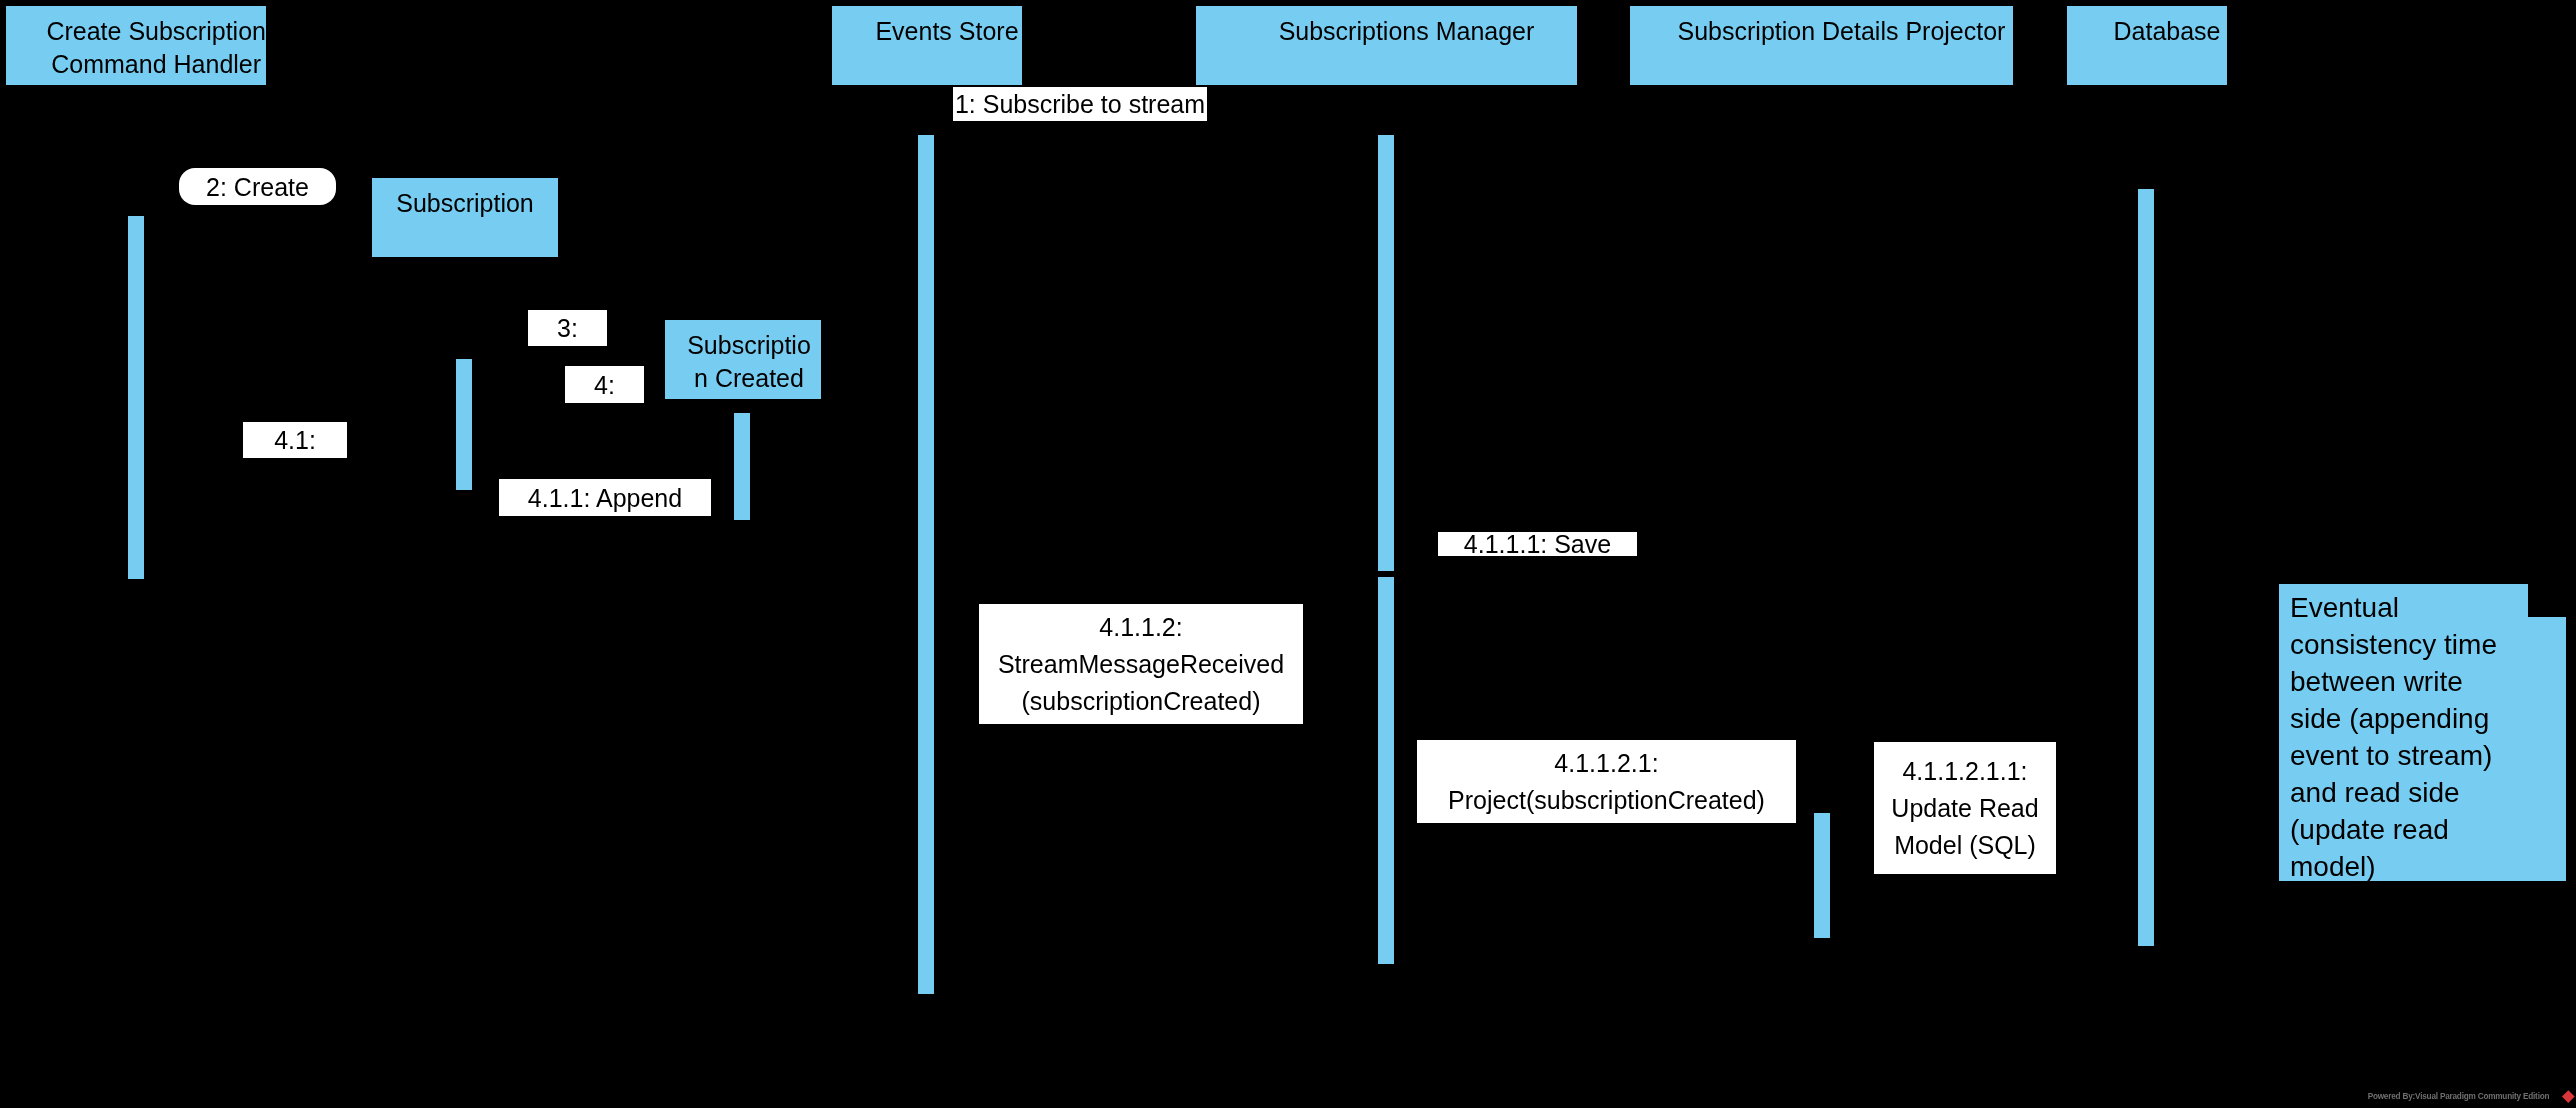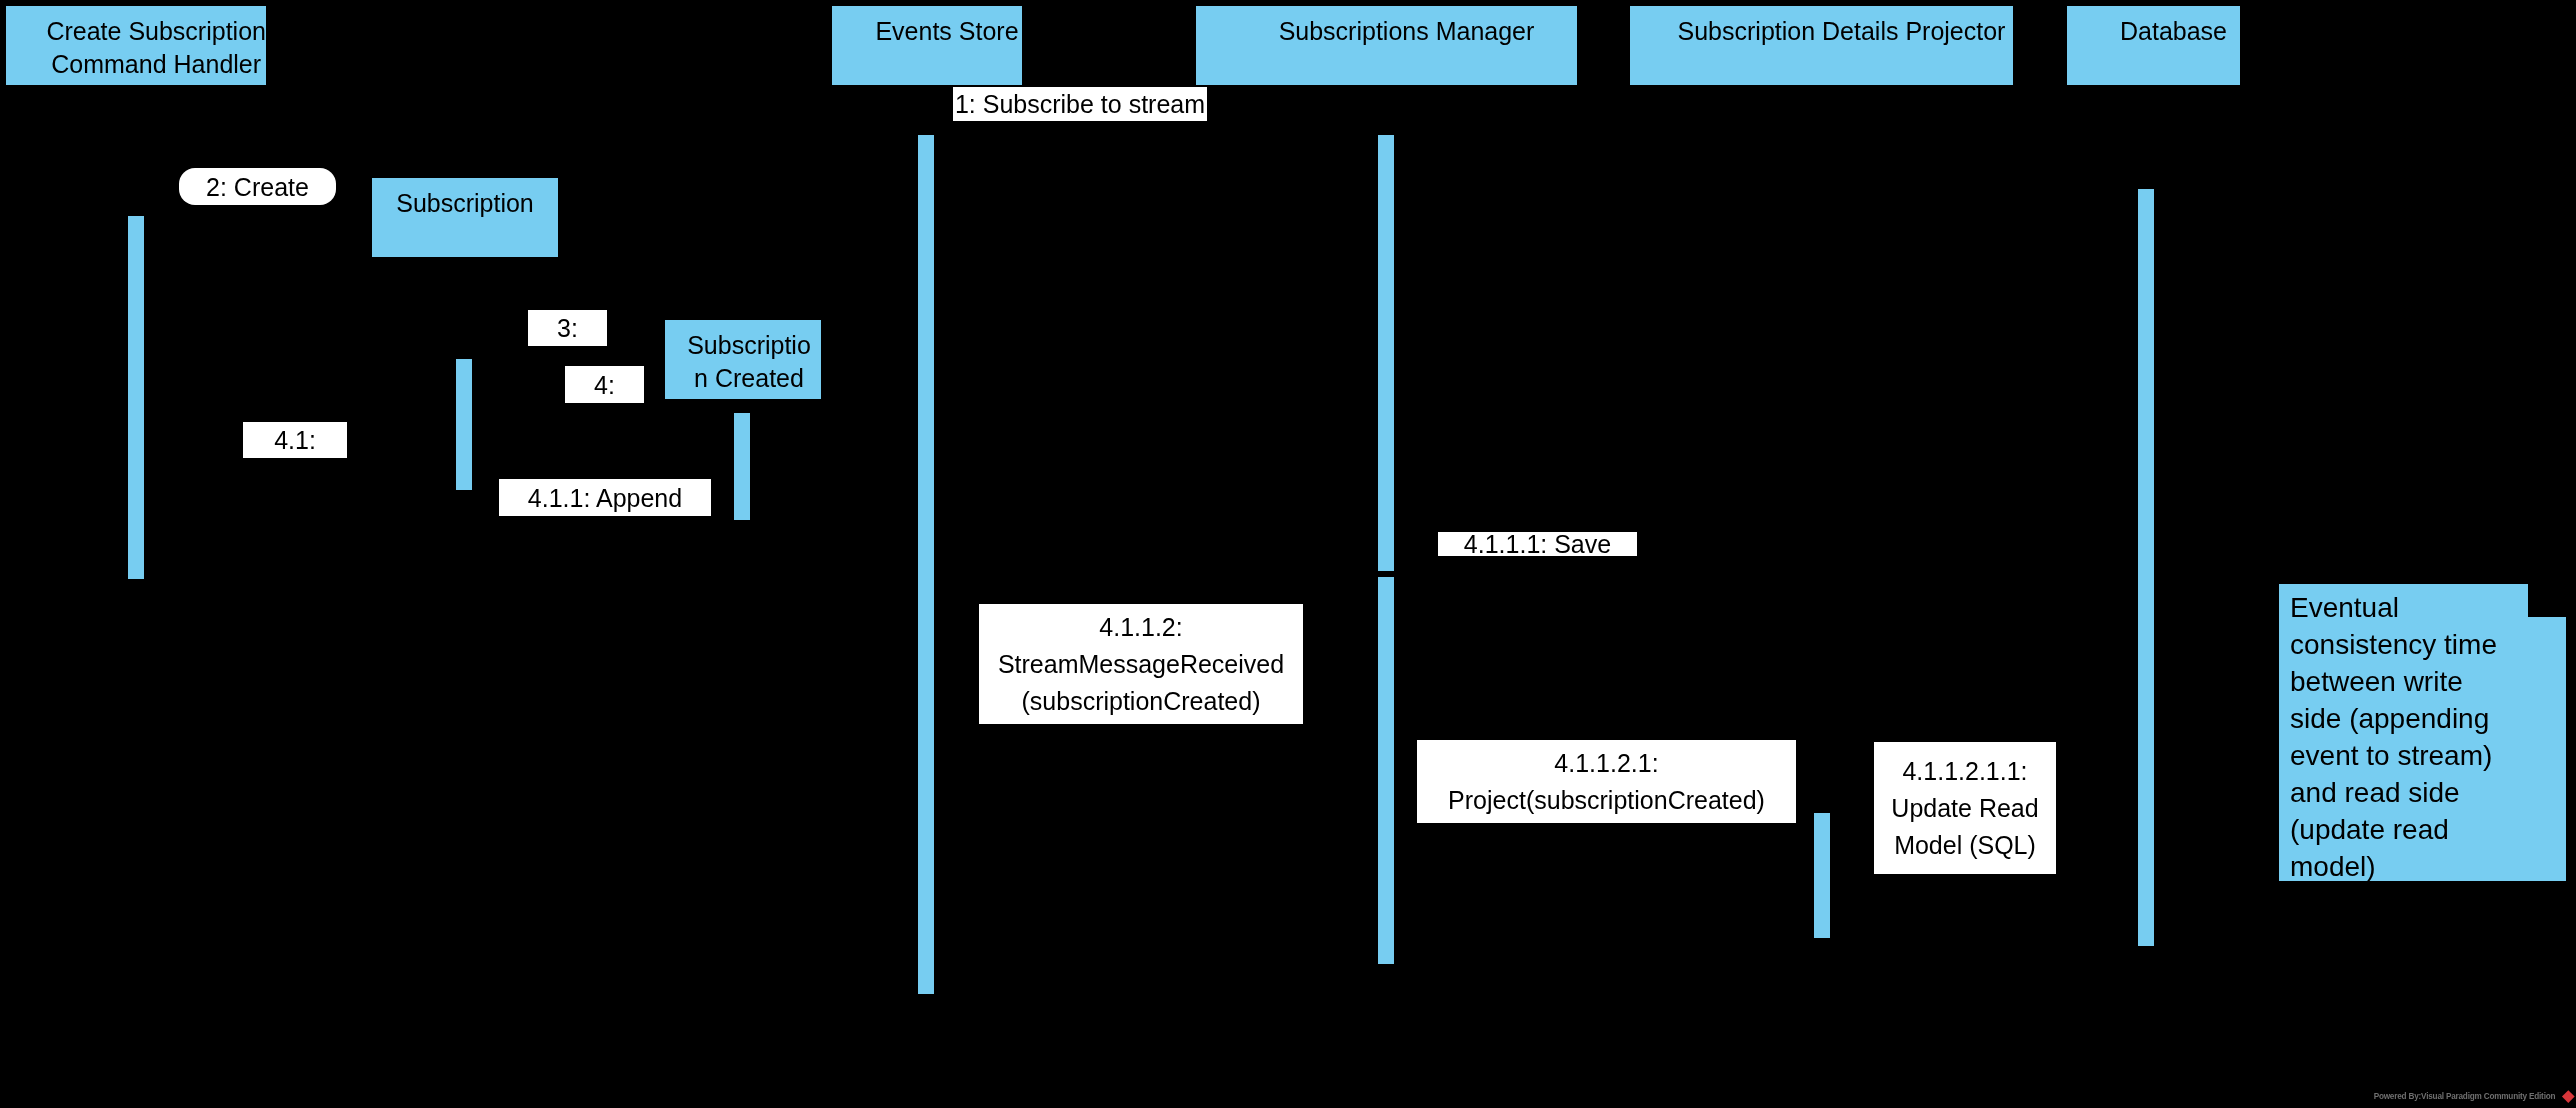--- a/index.html
+++ b/index.html
@@ -26,21 +26,21 @@
     text-align: center;
     white-space: pre;
     padding-top: 9.4px;
     box-sizing: border-box;
   }
   .hdr { top: 5.5px; height: 79px; padding-left: 40px; }
   .hdr1 { left: 6.2px;    width: 260px; }
   .hdr2 { left: 832px; width: 190px; }
   .hdr3 { left: 1196px; width: 381px; }
   .hdr4 { left: 1630px; width: 383px; }
-  .hdr5 { left: 2067px; width: 173px; }
+  .hdr5 { left: 2067px; width: 160px; }
   .obj1 { left: 372px; top: 178px; width: 186px; height: 79px; }
   .obj2 { left: 665px; top: 320px; width: 156px; height: 79px; padding-left: 12px; }
 
   
   .lbl {
     position: absolute;
     background: var(--labelbg, #ffffff);
     color: var(--text, #000000);
     font-size: 25px;
     line-height: 34px;
@@ -96,21 +96,21 @@
     text-align: left;
   }
 
   
   .watermark {
     position: absolute;
     right: 3.1px;
     bottom: 7px;
     display: flex;
     align-items: center;
-    gap: 9px;
+    gap: 15px;
   }
   .wm-text {
     color: var(--wmtext, #6f6f6f);
     font-size: 8.2px;
     font-weight: bold;
     letter-spacing: -0.2px;
     white-space: pre;
   }
   .wm-logo {
     width: 8.6px;

